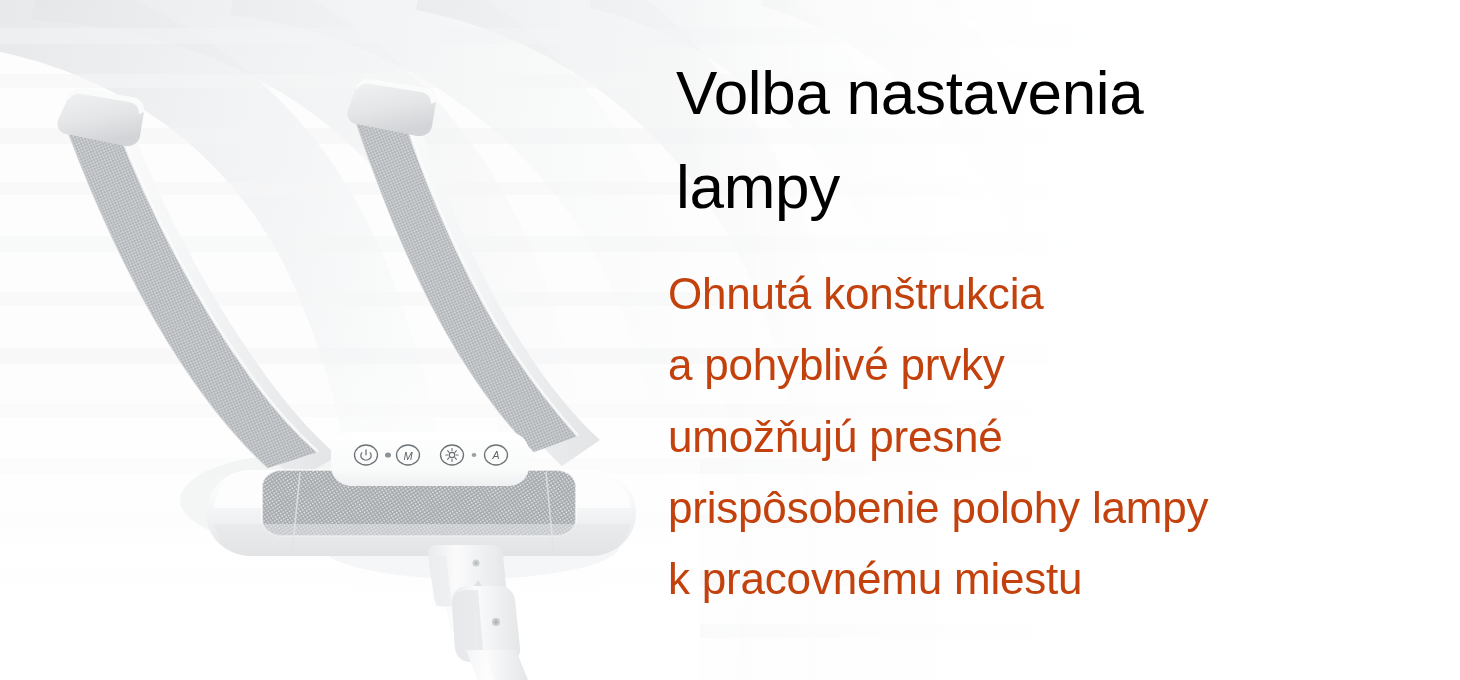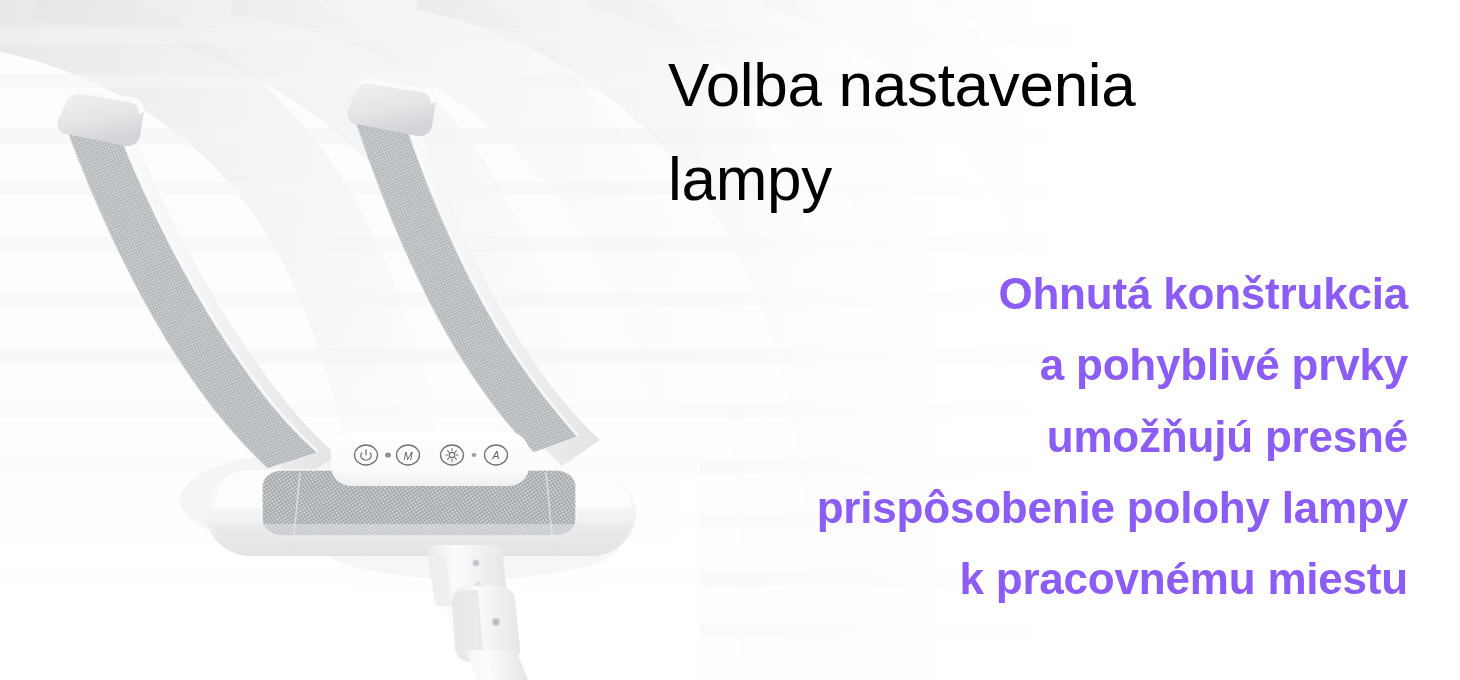--- a/index.html
+++ b/index.html
@@ -73,43 +73,42 @@
     left: 668px;
     top: 0;
     width: 760px;
     height: 680px;
   }
   .headline {
     position: absolute;
     top: 38px;
     left: 0;
     width: 700px;
-    margin: 0;
+    margin: 8px;
     font-family: "Liberation Sans", sans-serif;
     font-size: 62px;
     font-weight: 400;
     line-height: 1.52;
     letter-spacing: -0.3px;
     color: #000000;
     white-space: pre-line;
   }
   .subcopy {
     position: absolute;
     top: 258px;
     left: 0;
     width: 740px;
     margin: 0;
     font-family: "Liberation Sans", sans-serif;
     font-size: 44px;
-    font-weight: 700;
+    font-weight: 400;
     line-height: 1.62;
     letter-spacing: -0.2px;
-    color: #8b5cf6;
+    color: #c2410c;
     white-space: pre-line;
-    text-align: right;
   }
 </style>
 </head>
 <body>
 
 <div id="stage">
 
   <div class="bg-waves">
     <svg viewBox="0 0 1460 680" preserveAspectRatio="none" aria-hidden="true">
       <defs>

